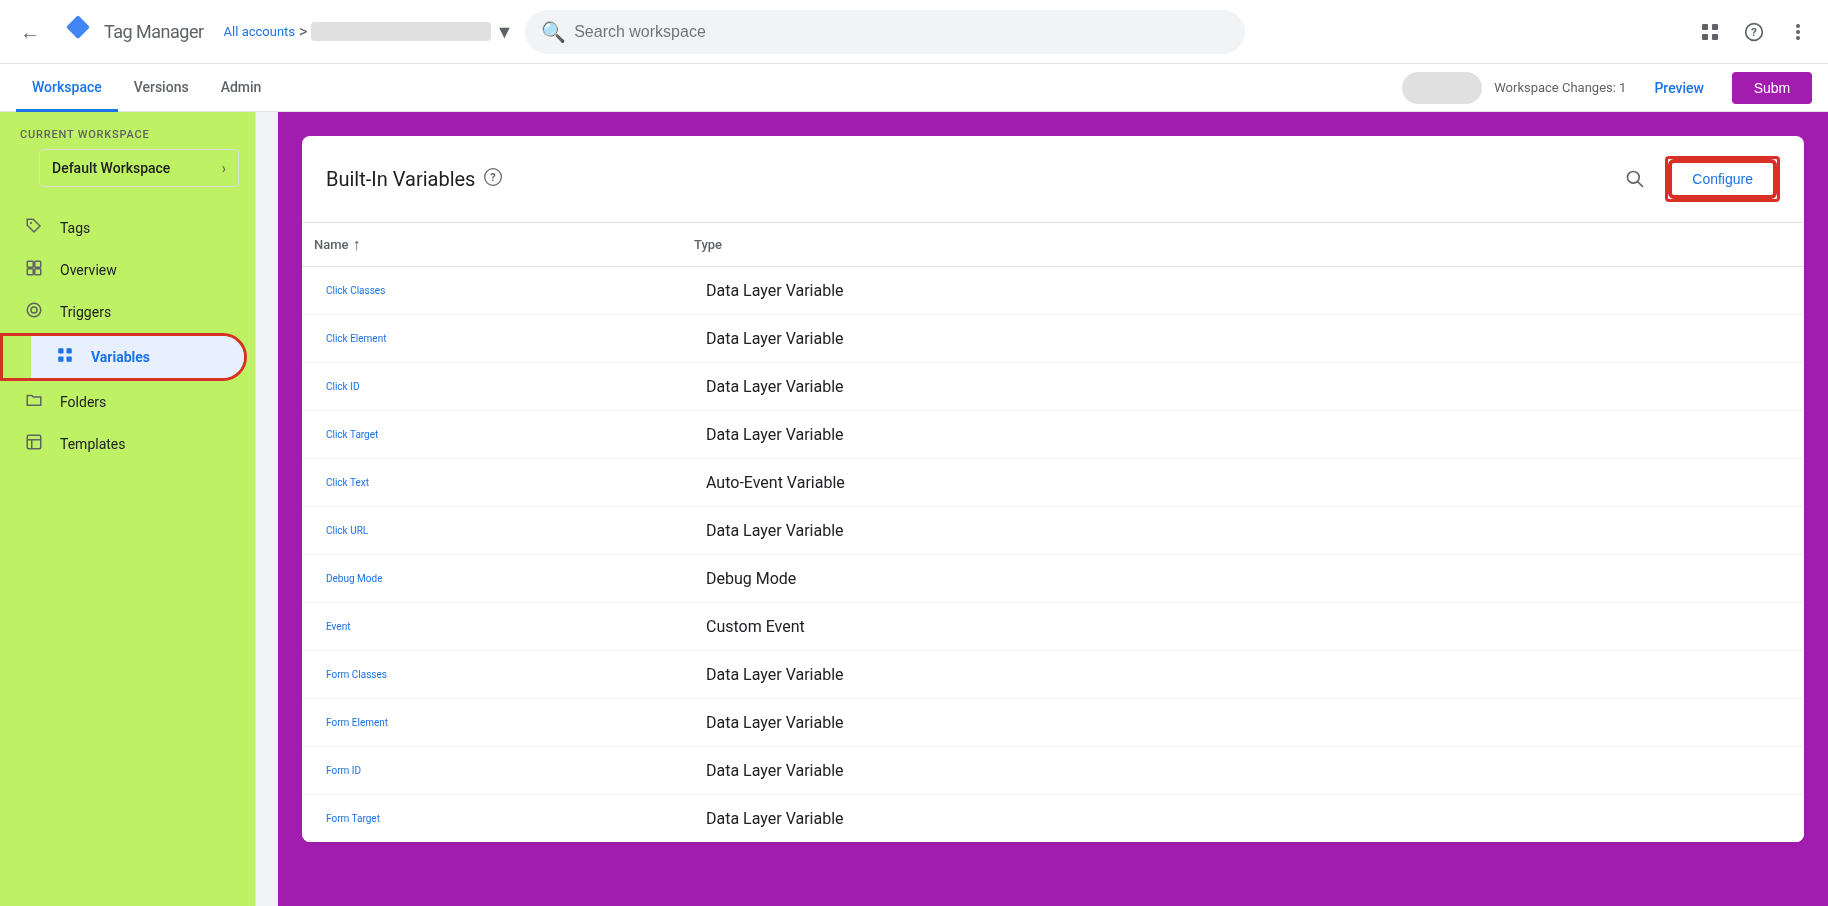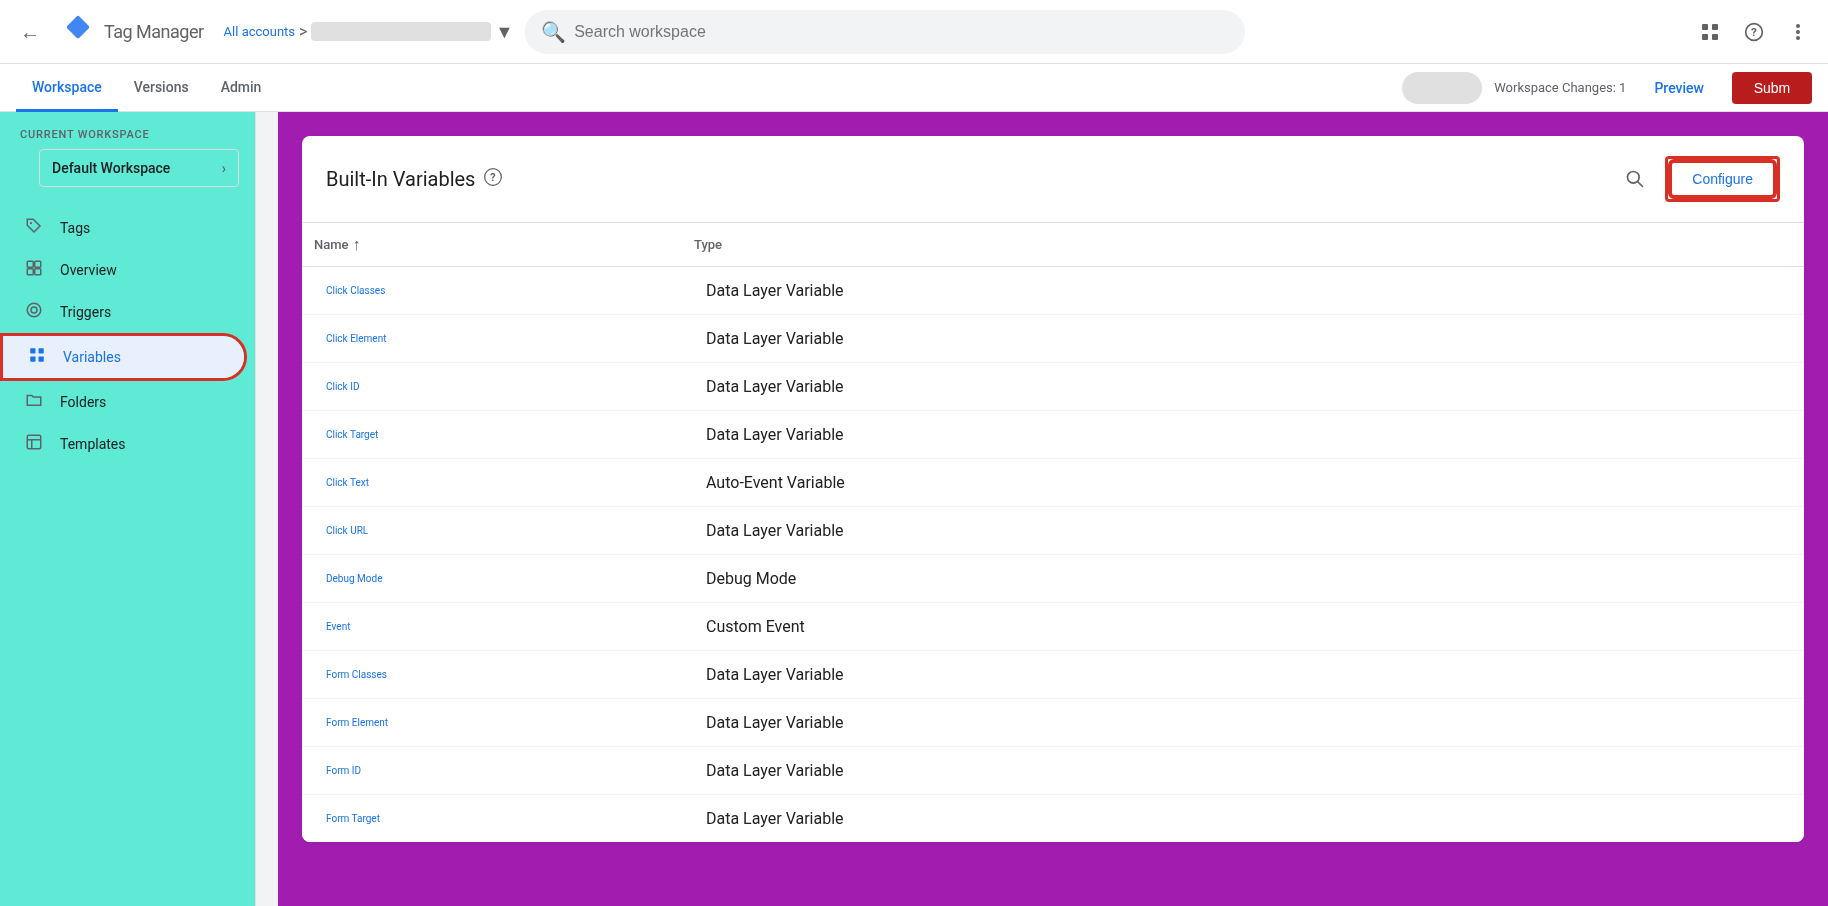--- a/index.html
+++ b/index.html
@@ -97,35 +97,35 @@
     .navbar-changes {
       font-size: 13px; color: #5f6368;
     }
     .navbar-preview-btn {
       font-size: 14px; font-weight: 500; color: #1a73e8;
       cursor: pointer; padding: 8px 16px;
       border-radius: 4px;
     }
     .navbar-submit-btn {
       font-size: 14px; font-weight: 500; color: #fff;
-      background: #b91c1c; cursor: pointer;
+      background: #a21caf; cursor: pointer;
       padding: 8px 16px; border-radius: 4px;
       border: none;
       min-width: 80px;
     }
 
     
     .main-layout {
       display: flex; height: calc(100vh - 112px);
     }
 
     
     .sidebar {
       width: 256px; min-width: 256px;
-      background: #5eead4;
+      background: #bef264;
       border-right: 1px solid #e0e0e0;
       display: flex; flex-direction: column;
       padding-top: 8px;
       overflow-y: auto;
     }
     .sidebar-workspace-section {
       padding: 8px 16px 16px;
     }
     .sidebar-workspace-label {
       font-size: 11px; font-weight: 500;
@@ -145,21 +145,21 @@
 
     .sidebar-nav { padding: 4px 0; }
     .sidebar-nav-item {
       display: flex; align-items: center; gap: 16px;
       padding: 10px 24px; cursor: pointer;
       font-size: 14px; color: #202124; font-weight: 400;
       border-radius: 0 24px 24px 0;
       margin-right: 8px;
     }
     .sidebar-nav-item.active {
-      background: #e8f0fe; color: #1a73e8; font-weight: 400;
+      background: #e8f0fe; color: #1a73e8; font-weight: 700; margin-left: 28px;
     }
     .sidebar-nav-item.active .sidebar-nav-icon { color: #1a73e8; }
     .sidebar-nav-icon { color: #5f6368; font-size: 18px; width: 20px; text-align: center; }
     .sidebar-nav-label { font-size: 14px; }
 
     
     .content {
       flex: 1; overflow-y: auto; background: #a21caf;
       padding: 24px;
       margin-left: 22px;

